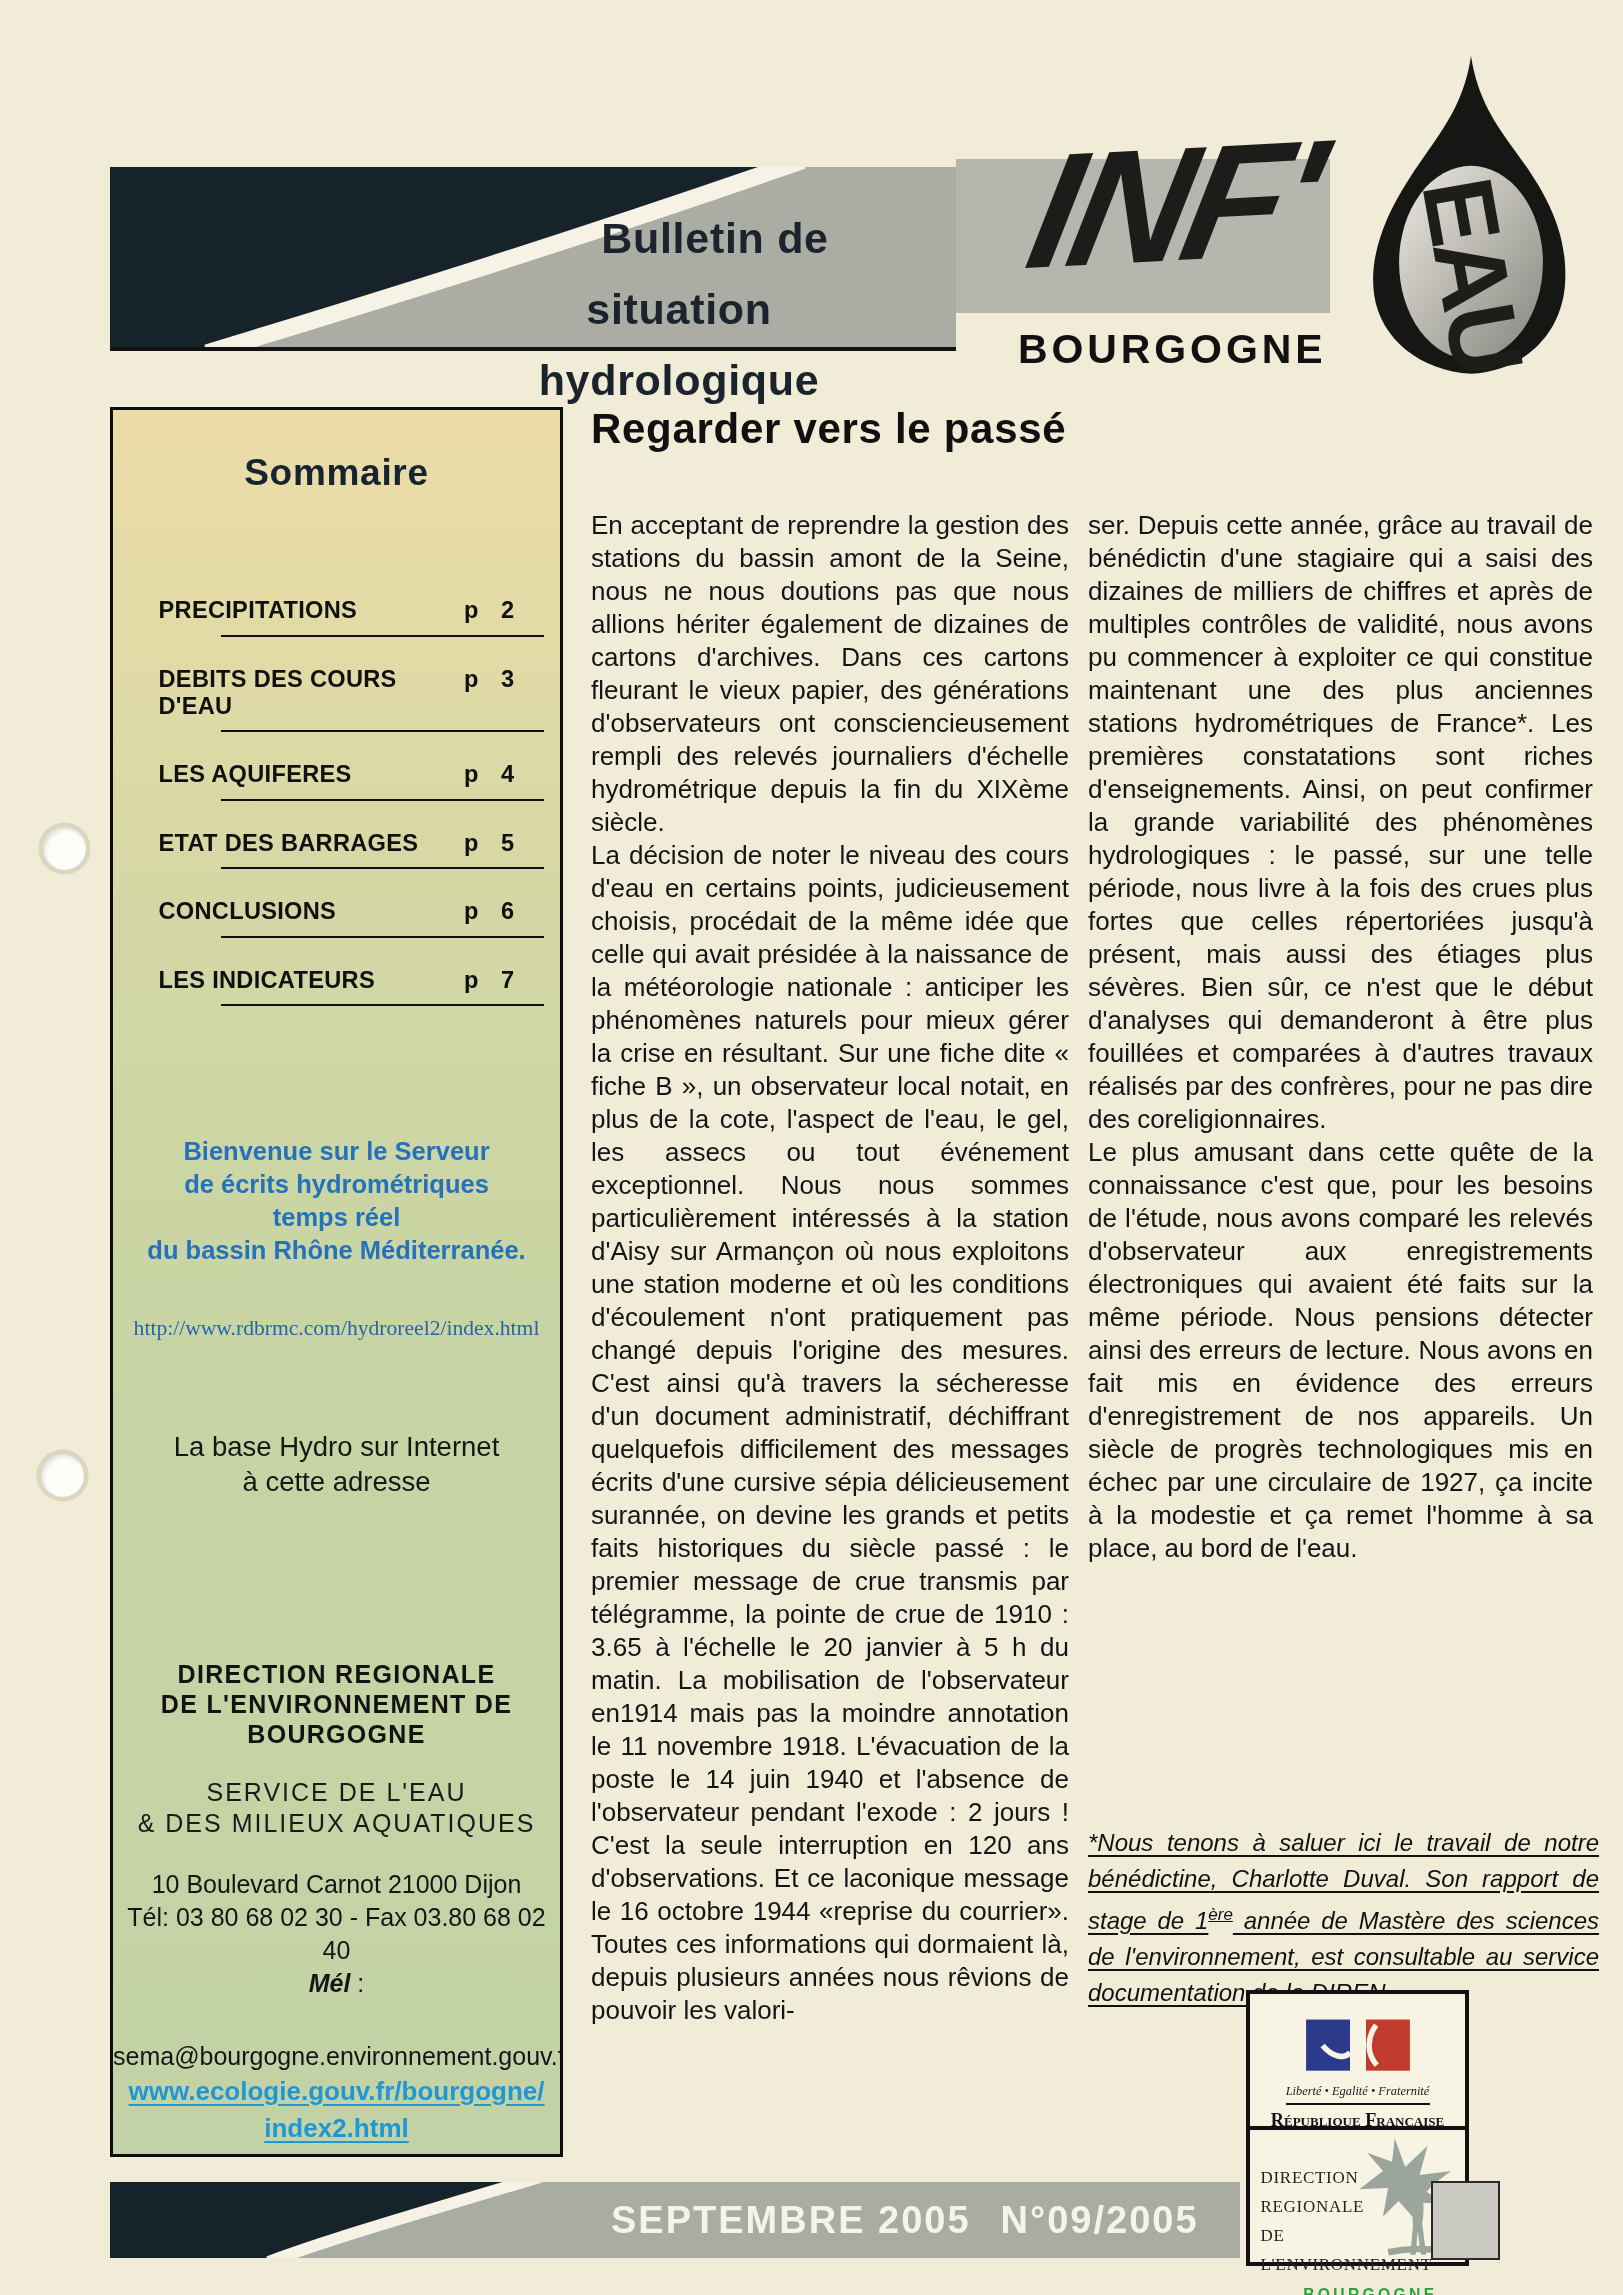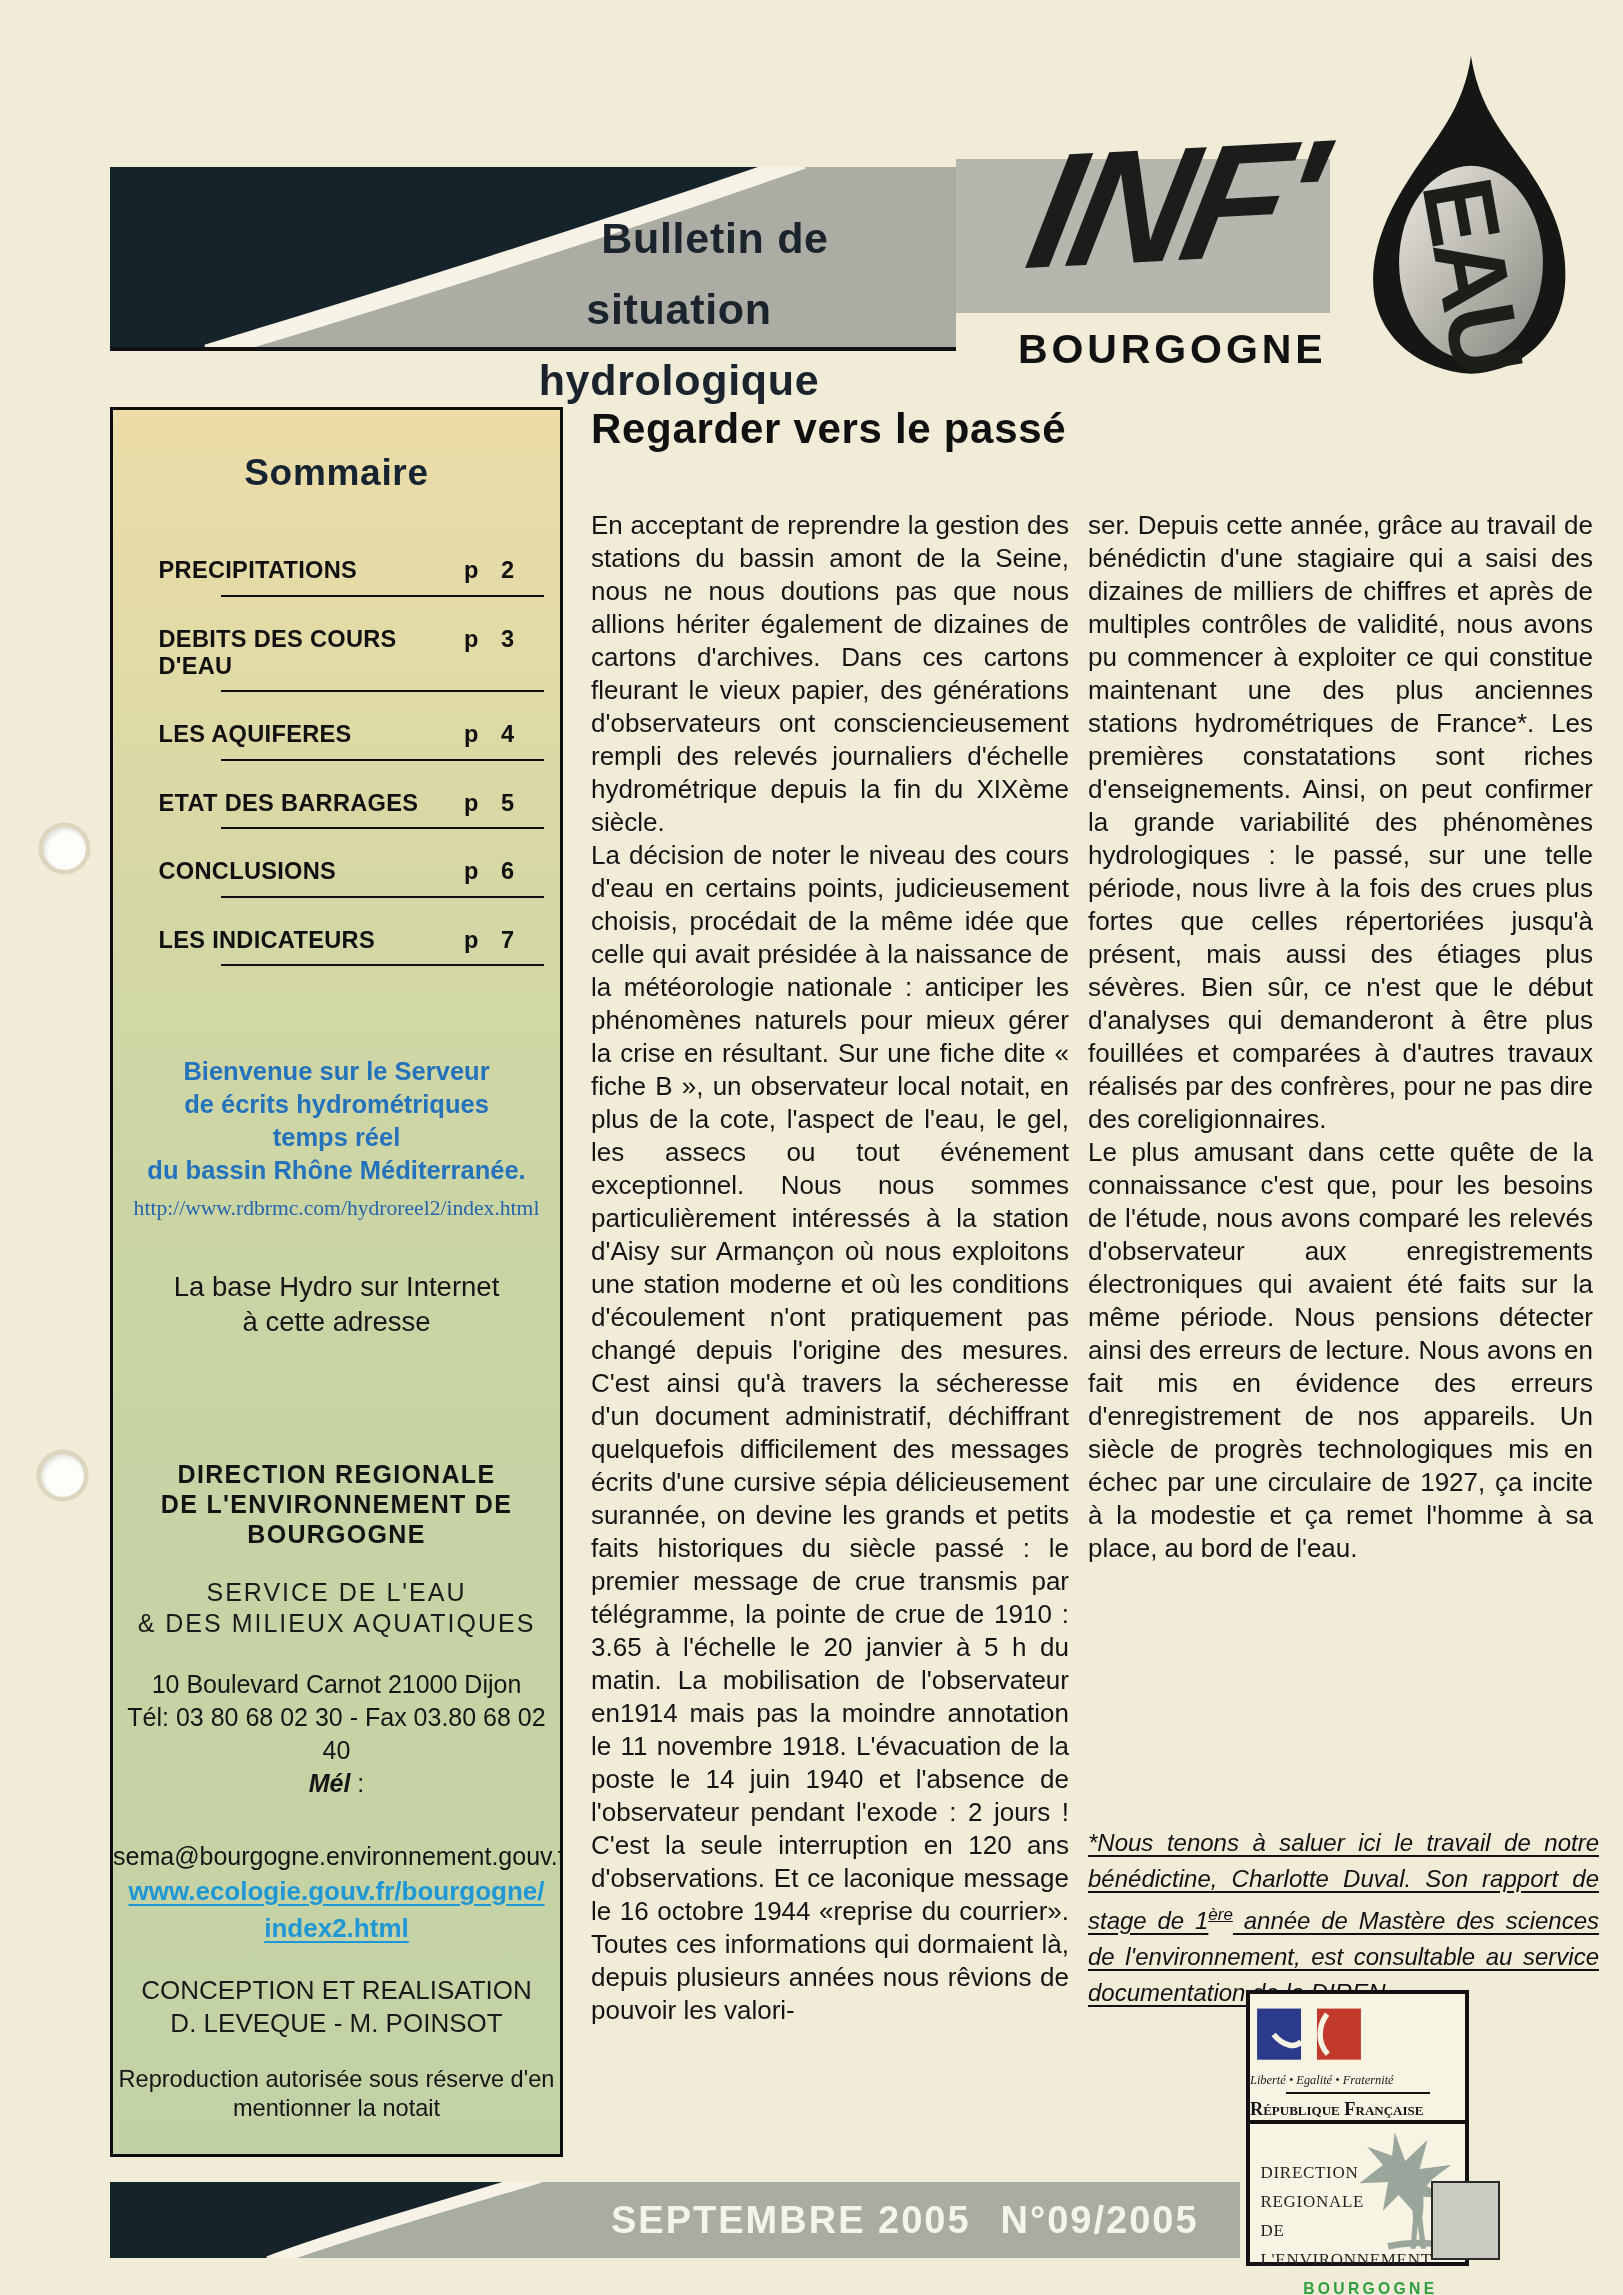--- a/index.html
+++ b/index.html
@@ -21,21 +21,21 @@
   .drop{position:absolute;left:1335px;top:52px;width:255px;height:327px;}
   .bourgogne-label{position:absolute;left:1018px;top:326px;width:406px;font-size:41px;font-weight:bold;
     color:#111;letter-spacing:3.9px;}
   
   .hole{position:absolute;width:43px;height:43px;border-radius:50%;background:#fdfdf9;
     box-shadow:0 0 0 4.6px rgba(190,178,148,.38), inset 2px 2.6px 4.6px rgba(0,0,0,.12);}
   .hole1{left:43px;top:827px;} .hole2{left:41px;top:1454px;}
   
   .sidebar{position:absolute;left:110px;top:407px;width:453px;height:1750px;box-sizing:border-box;
     border:3.9px solid #0d0d0d;overflow:hidden;display:flex;flex-direction:column;
-    background:linear-gradient(180deg,#ecdca8 0%,#e3dba6 12%,#d3d7a5 30%,#c7d4a4 55%,#c3d2a6 100%);}
+    background:linear-gradient(180deg,#ecdca8 0%,#e3dba6 12%,#d3d7a5 30%,#c7d4a4 55%,#c3d2a6 100%);gap:40px;}
   .som-title{margin-top:42px;text-align:center;font-size:37px;font-weight:bold;color:#152430;letter-spacing:0.7px;}
   .toc{margin-top:63px;}
   .toc-item{margin-bottom:29px;padding-left:35px;}
   .toc-row{display:flex;align-items:baseline;padding:0 17px 0 10.5px;font-weight:bold;font-size:23.6px;color:#101010;}
   .toc-label{flex:1;letter-spacing:0.3px;}
   .toc-p{width:37px;}
   .toc-num{width:42px;text-align:left;}
   .toc-line{margin:10.5px 15.7px 0 73px;border-top:2.6px solid #0f0f0f;}
   .server-block{margin-top:60px;text-align:center;color:#2472bc;font-weight:bold;font-size:25.5px;line-height:33px;}
   .server-url{margin-top:9.2px;text-align:center;font-family:"Liberation Serif",serif;font-weight:normal;
@@ -65,21 +65,21 @@
   .footnote span{text-decoration:underline;text-underline-offset:3.9px;}
   .footnote sup{font-size:17px;text-decoration:underline;}
   
   .footer-bar{position:absolute;left:110px;top:2182px;width:1130px;height:76px;}
   .footer-bar svg{position:absolute;left:0;top:0;width:100%;height:100%;}
   .footer-text{position:absolute;left:501px;top:0;height:76px;display:flex;align-items:center;gap:30px;
     font-size:38px;font-weight:bold;color:#f3f5ec;letter-spacing:2px;}
   
   .logo-box{position:absolute;left:1246px;top:1990px;width:223px;height:276px;box-sizing:border-box;
     border:4.6px solid #111;background:#f8f4e4;display:flex;flex-direction:column;}
-  .rf-cell{height:136px;border-bottom:4.6px solid #111;padding-top:9px;box-sizing:border-box;}
+  .rf-cell{height:136px;border-bottom:4.6px solid #111;text-align:center;padding-top:20px;box-sizing:border-box;}
   .rf-motto{font-family:"Liberation Serif",serif;font-style:italic;font-size:12.4px;color:#1a1a1a;margin-top:2.6px;}
   .rf-rule{width:144px;border-top:2px solid #111;margin:4.6px auto 5.2px auto;}
   .rf-name{font-family:"Liberation Serif",serif;font-variant:small-caps;font-weight:bold;font-size:18.3px;color:#111;}
   .diren-cell{position:relative;flex:1;padding:9.2px 10.5px;}
   .diren-star{position:absolute;right:6.5px;top:2.6px;width:105px;height:131px;}
   .diren-lines{font-family:"Liberation Serif",serif;font-size:17px;line-height:29px;color:#222;
     margin-top:24px;letter-spacing:0.7px;}
   .diren-region{margin-top:6.5px;text-align:right;margin-right:17px;color:#2f9e40;font-weight:bold;
     font-size:15.7px;letter-spacing:3.3px;}
   .gray-square{position:absolute;left:1431px;top:2181px;width:65px;height:75px;background:#cbcac2;border:2px solid #2a2a2a;}

